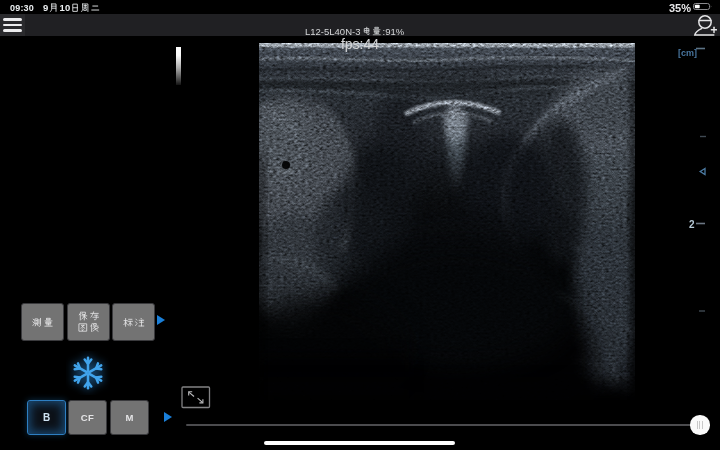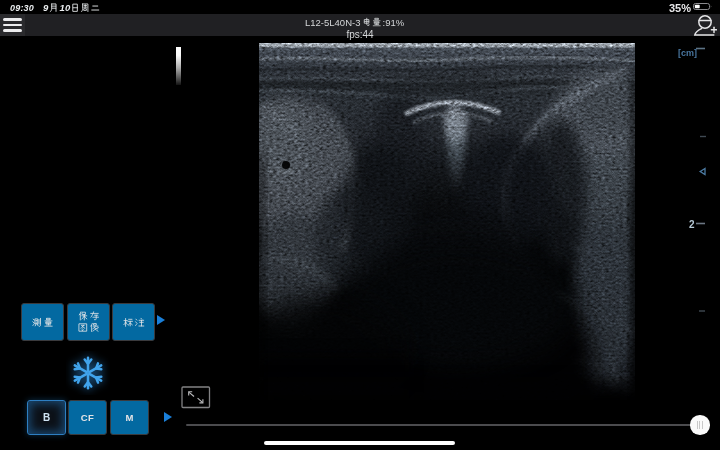--- a/index.html
+++ b/index.html
@@ -1,24 +1,24 @@
 <!DOCTYPE html>
 <html><head><meta charset="utf-8">
 <style>
 html,body{margin:0;padding:0;background:#000;}
 body{width:720px;height:450px;position:relative;overflow:hidden;font-family:"Liberation Sans",sans-serif;}
 .abs{position:absolute;}
-#statusL{left:10px;top:2px;color:#eceff1;font-size:9px;font-weight:bold;letter-spacing:.2px;font-style:italic;}
+#statusL{left:10px;top:2px;color:#eceff1;font-size:9px;font-weight:bold;letter-spacing:.2px;}
 #statusR{right:29px;top:2px;color:#e8e8ea;font-size:11px;font-weight:bold;}
 #header{left:0;top:14px;width:720px;height:22px;background:#202023;}
-#htitle{left:0;top:0;width:720px;text-align:center;color:#d4d6d8;font-size:9.5px;line-height:10.5px;padding-top:3px;}
+#htitle{left:0;top:0;width:720px;text-align:center;color:#d4d6d8;font-size:9.5px;line-height:10.5px;padding-top:12px;}
 #burger{left:0px;top:0px;width:25px;height:22px;background:#2a2a2d;}
 #burger div{position:absolute;left:3px;width:19px;height:2.6px;background:#ededef;border-radius:2px;}
 #tgc{left:175.5px;top:47px;width:5px;height:38px;background:linear-gradient(#fff 0%,#fafafa 22%,#ababab 55%,#4a4a4a 85%,#141414 100%);}
-.btn{background:#0369a1;border:1px solid #3a3a3d;border-radius:3px;color:#e8e8ea;display:flex;align-items:center;justify-content:center;}
+.btn{background:#737373;border:1px solid #3a3a3d;border-radius:3px;color:#e8e8ea;display:flex;align-items:center;justify-content:center;}
 #bm1,#bm2,#bm3{top:303px;width:41px;height:36px;}
 #bm1{left:21px;} #bm2{left:67px;} #bm3{left:112px;}
 #bb,#bcf,#bm{top:400px;width:37px;height:33px;}
 #bb{left:27px;border:1.5px solid #2e7fc2;background:#0c1118;box-shadow:inset 0 0 9px 3px rgba(35,120,190,.5),0 0 6px rgba(30,120,190,.4);}
 #bcf{left:68px;} #bm{left:110px;}
 #bcf,#bm{color:#e4e4e6;font-size:9.5px;font-weight:bold;letter-spacing:.3px;}
 #bbt{color:#cfe3f2;font-size:10px;font-weight:bold;}
 .tri{width:0;height:0;border-style:solid;border-color:transparent;}
 #tri1{left:157px;top:315px;border-width:5.5px 0 5.5px 8px;border-left-color:#1a7fd8;}
 #tri2{left:164px;top:412px;border-width:5.5px 0 5.5px 8px;border-left-color:#1a7fd8;}
@@ -144,21 +144,21 @@
  <rect x="1.8" y="1.8" width="4.9" height="3.4" rx="0.8" fill="#fff"></rect>
  <path d="M17.8,2.2 Q19,3.5 17.8,4.8 Z" fill="#8a8a8e"></path>
 </svg>
 
 <div id="header" class="abs">
  <div id="htitle" class="abs"><svg width="110" height="10" viewBox="0 0 110 10" id="ht1">
         <text x="0" y="8.5" font-size="9.5" fill="#d4d6d8">L12-5L40N-3</text>
         <use href="#cdian" x="57" y="0.5" width="9.5" height="9.5" color="#d4d6d8"></use>
         <use href="#cliang" x="67" y="0.5" width="9.5" height="9.5" color="#d4d6d8"></use>
         <text x="77.5" y="8.5" font-size="9.5" fill="#d4d6d8">:91%</text>
-      </svg><br><span style="font-size:10px">fps:44</span></div>
+      </svg><br><span style="font-size:14px">fps:44</span></div>
  <div id="burger" class="abs">
       <div style="top:4px"></div>
       <div style="top:9.5px"></div>
       <div style="top:15px"></div>
     </div>
  <svg class="abs" style="right:3px;top:0px" width="28" height="23" viewBox="0 0 28 23">
   <g stroke="#e3e3e5" stroke-width="1.5" fill="none" stroke-linecap="round">
    <circle cx="16" cy="8" r="6.2"></circle>
    <line x1="10" y1="6.6" x2="22" y2="6.6"></line>
    <path d="M12.5,14.6 C8.3,16.6 6.3,18.6 5.8,20.9 L24.8,20.9"></path>

